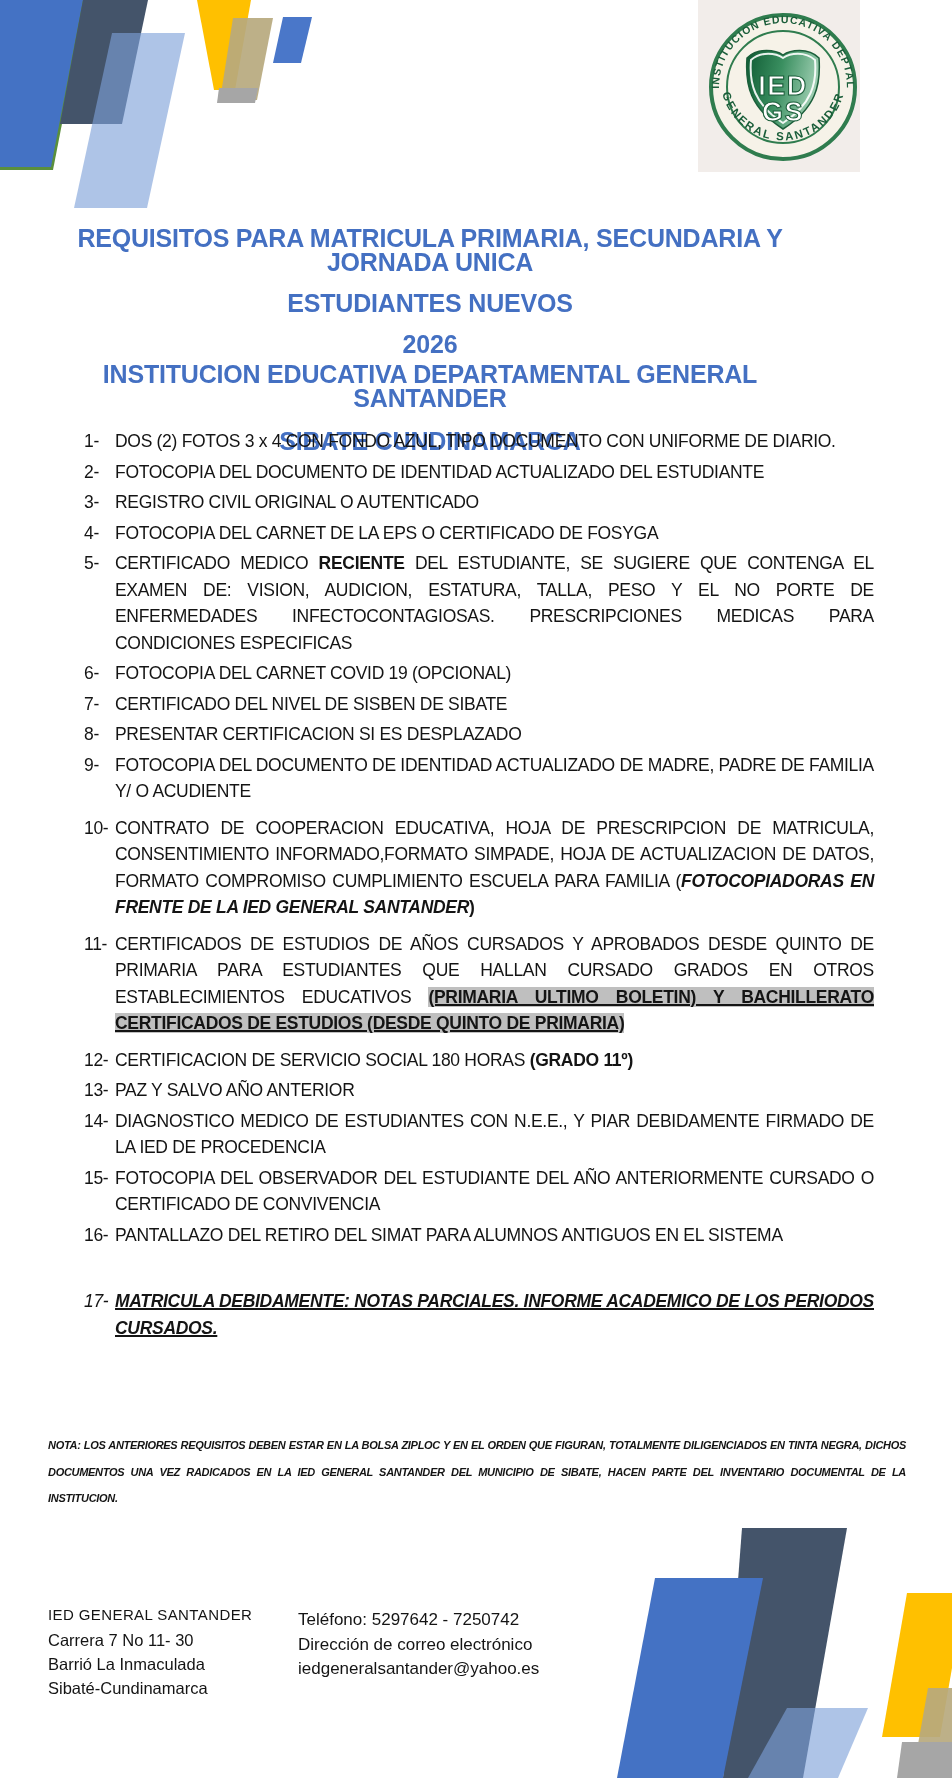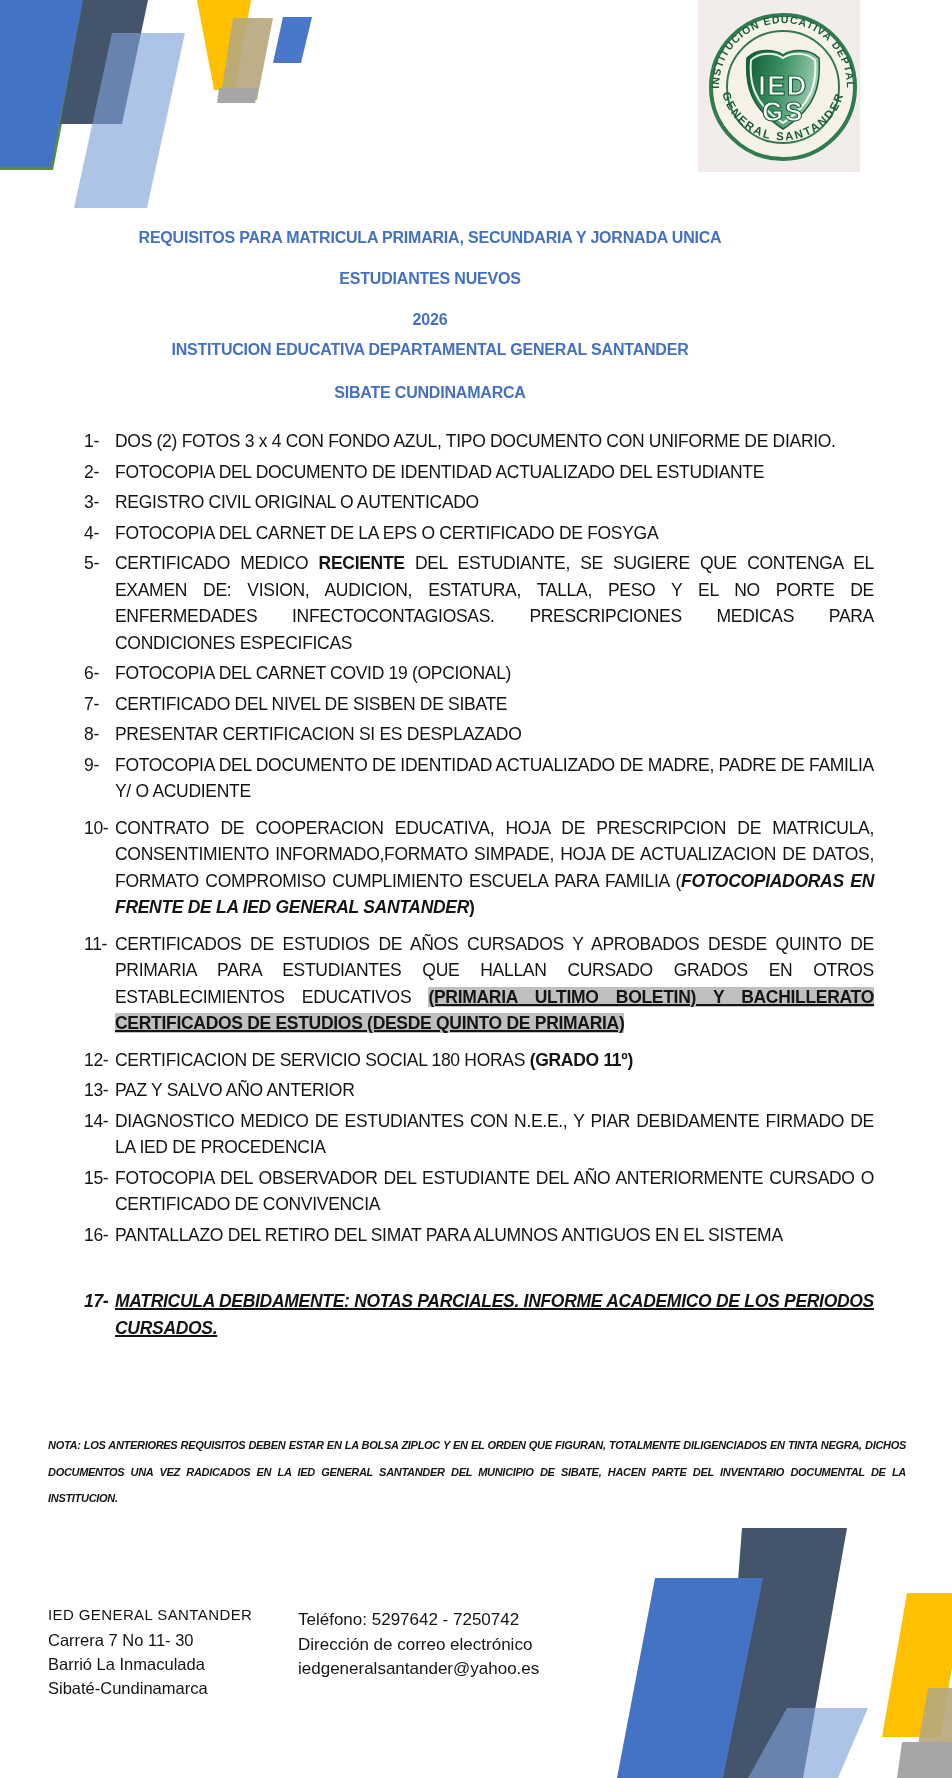--- a/index.html
+++ b/index.html
@@ -11,40 +11,40 @@
   
   .deco{position:absolute;pointer-events:none;}
   #deco-top-left{left:0;top:0;}
   #deco-bottom-right{left:552px;top:1468px;}
   #logo{position:absolute;left:698px;top:0;}
   
   #title-block{
     position:absolute;left:60px;top:226px;width:740px;text-align:center;
     color:#4470c2;font-weight:700;letter-spacing:-0.2px;
   }
-  .t-line{font-size:16px;line-height:24px;}
+  .t-line{font-size:25px;line-height:24px;}
   .t2{margin-top:17px}
   .t3{margin-top:17px}
   .t4{margin-top:6px}
   .t5{margin-top:19px}
   
   #req-list{
     position:absolute;left:84px;top:428px;width:790px;
     font-size:17.5px;line-height:26.5px;letter-spacing:-0.3px;
   }
   .req-item{display:flex;margin-bottom:4px;}
   .req-item:nth-child(10),.req-item:nth-child(11),.req-item:nth-child(12){margin-top:10px;}
   .req-item:nth-child(17){margin-top:40px;}
   .req-num{flex:0 0 31px;}
   .req-content{flex:1;text-align:justify;}
   .seg-b{font-weight:700;}
   .seg-bi{font-weight:700;font-style:italic;}
   .seg-biu{font-weight:700;font-style:italic;text-decoration:underline;text-decoration-thickness:2px;}
   .seg-hl{font-weight:700;background:#bfbfbf;text-decoration:underline;text-decoration-thickness:2px;}
-  .num-bi{font-weight:700;font-style:italic;}
+  .num-bi{font-weight:400;font-style:italic;}
   
   #nota{
     position:absolute;left:48px;top:1432px;width:858px;
     font-size:11px;line-height:26.5px;letter-spacing:-0.3px;
     text-align:justify;font-weight:700;font-style:italic;
   }
   
   #footer-address{
     position:absolute;left:48px;top:1602px;font-size:16.5px;line-height:24px;
   }

